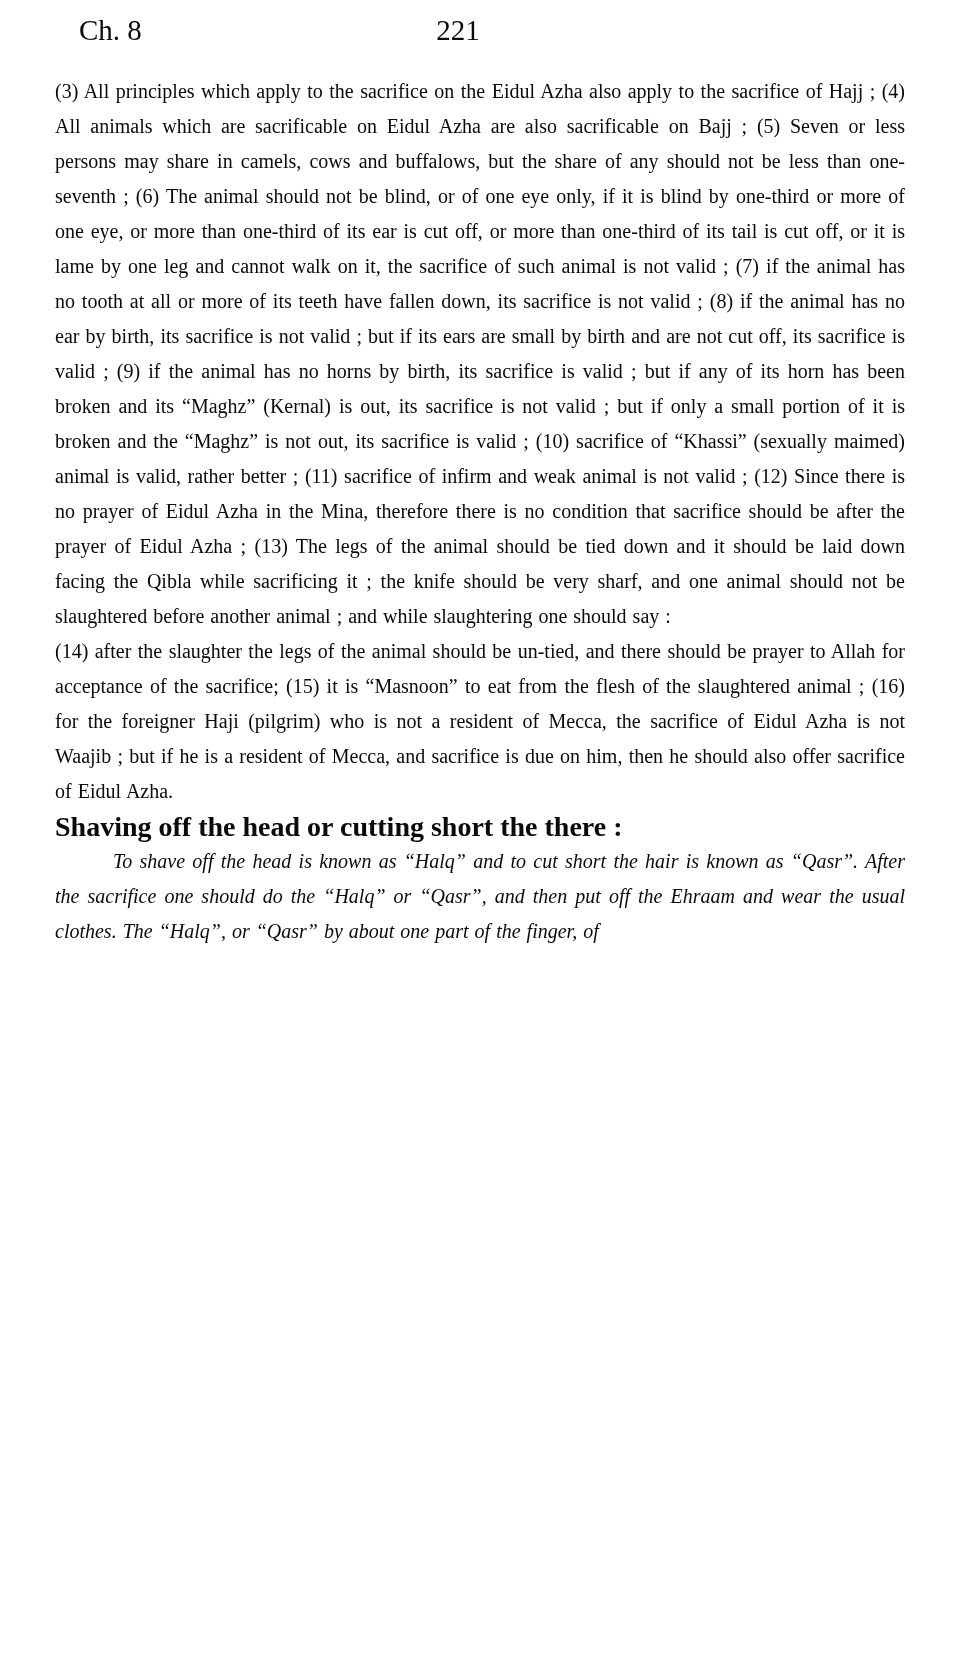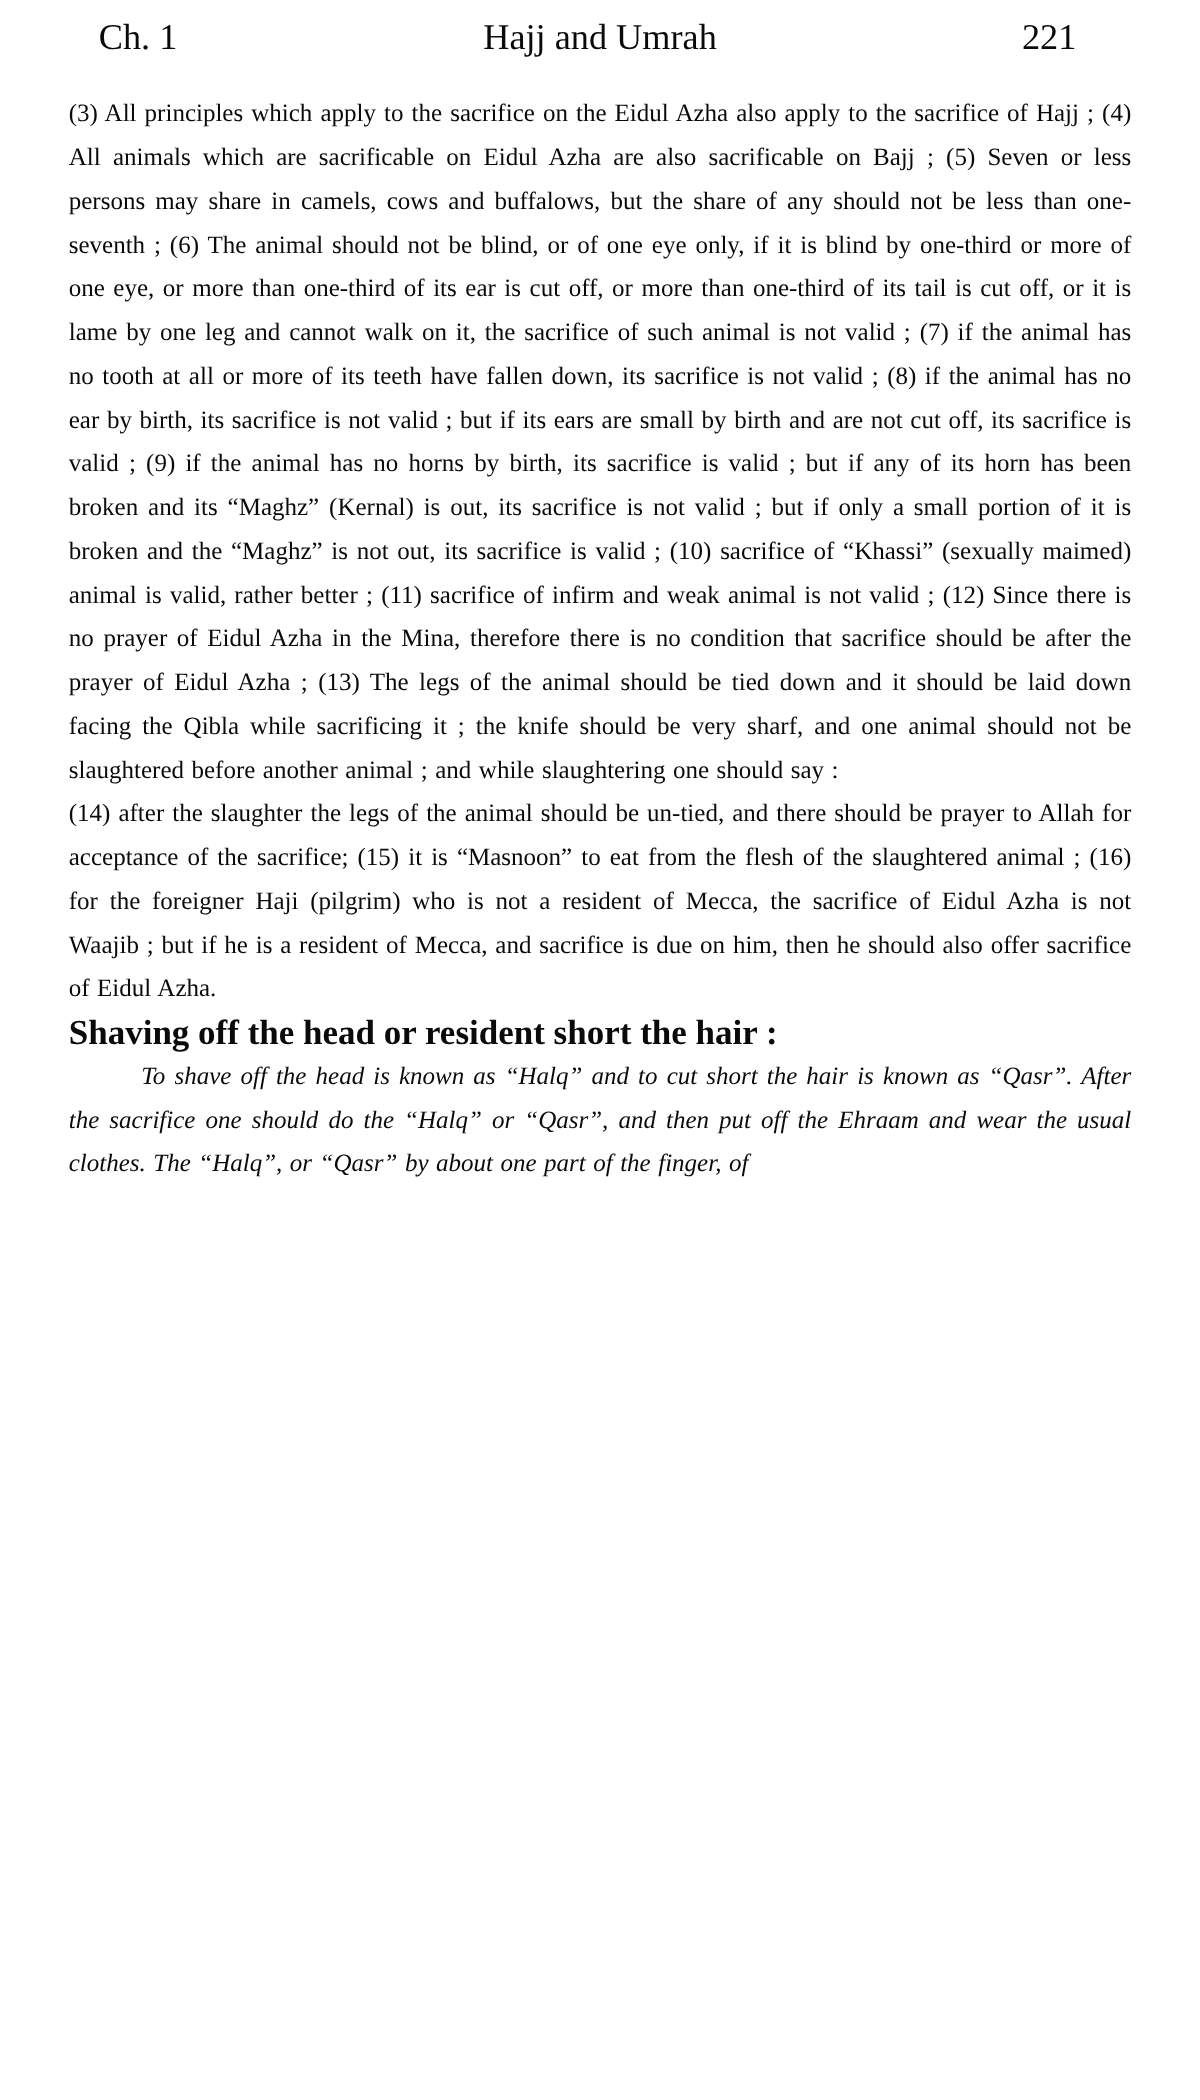--- a/index.html
+++ b/index.html
@@ -56,26 +56,25 @@
     text-indent: 58px;
     font-style: italic;
   }
 </style>
 </head>
 <body>
 
 <div class="page">
 
   <div class="page-header">
-    <span class="chapter">Ch. 1</span>
-    <span class="title">Hajj and Umrah</span>
+    <span class="chapter">Ch. 8</span>
     <span class="pagenum">221</span>
   </div>
 
   <p class="body-text">(3) All principles which apply to the sacrifice on the Eidul Azha also apply to the sacrifice of Hajj ; (4) All animals which are sacrificable on Eidul Azha are also sacrificable on Bajj ; (5) Seven or less persons may share in camels, cows and buffalows, but the share of any should not be less than one-seventh ; (6) The animal should not be blind, or of one eye only, if it is blind by one-third or more of one eye, or more than one-third of its ear is cut off, or more than one-third of its tail is cut off, or it is lame by one leg and cannot walk on it, the sacrifice of such animal is not valid ; (7) if the animal has no tooth at all or more of its teeth have fallen down, its sacrifice is not valid ; (8) if the animal has no ear by birth, its sacrifice is not valid ; but if its ears are small by birth and are not cut off, its sacrifice is valid ; (9) if the animal has no horns by birth, its sacrifice is valid ; but if any of its horn has been broken and its “Maghz” (Kernal) is out, its sacrifice is not valid ; but if only a small portion of it is broken and the “Maghz” is not out, its sacrifice is valid ; (10) sacrifice of “Khassi” (sexually maimed) animal is valid, rather better ; (11) sacrifice of infirm and weak animal is not valid ; (12) Since there is no prayer of Eidul Azha in the Mina, therefore there is no condition that sacrifice should be after the prayer of Eidul Azha ; (13) The legs of the animal should be tied down and it should be laid down facing the Qibla while sacrificing it ; the knife should be very sharf, and one animal should not be slaughtered before another animal ; and while slaughtering one should say :</p>
 
   <p class="body-text">(14) after the slaughter the legs of the animal should be un-tied, and there should be prayer to Allah for acceptance of the sacrifice; (15) it is “Masnoon” to eat from the flesh of the slaughtered animal ; (16) for the foreigner Haji (pilgrim) who is not a resident of Mecca, the sacrifice of Eidul Azha is not Waajib ; but if he is a resident of Mecca, and sacrifice is due on him, then he should also offer sacrifice of Eidul Azha.</p>
 
-  <h2 class="section-heading">Shaving off the head or resident short the hair :</h2>
+  <h2 class="section-heading">Shaving off the head or cutting short the there :</h2>
 
   <p class="body-text indent-first">To shave off the head is known as “Halq” and to cut short the hair is known as “Qasr”. After the sacrifice one should do the “Halq” or “Qasr”, and then put off the Ehraam and wear the usual clothes. The “Halq”, or “Qasr” by about one part of the finger, of</p>
 
 </div>
 
 </body></html>

